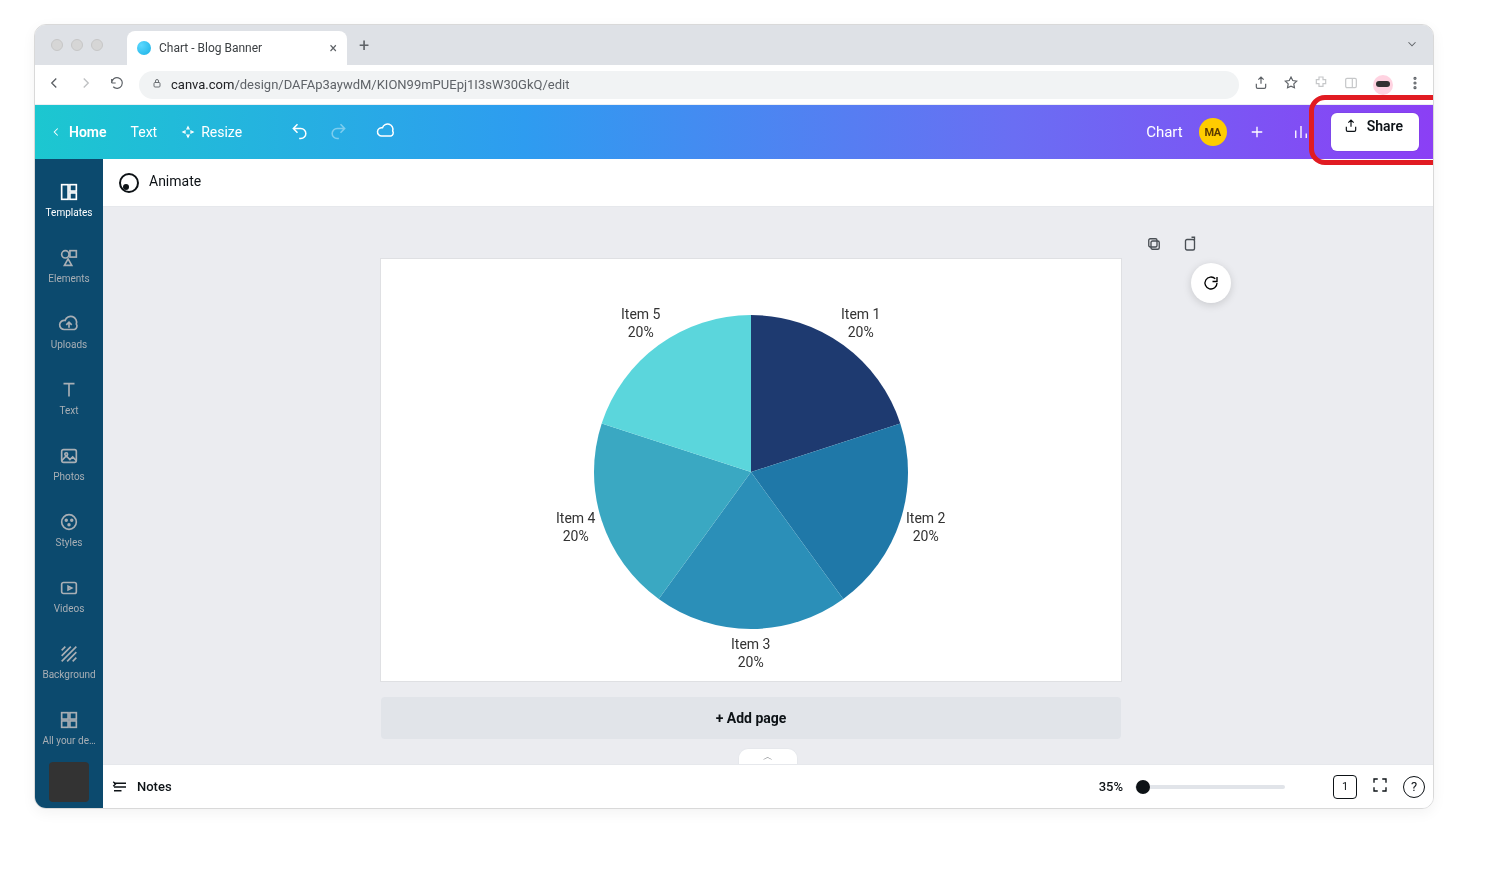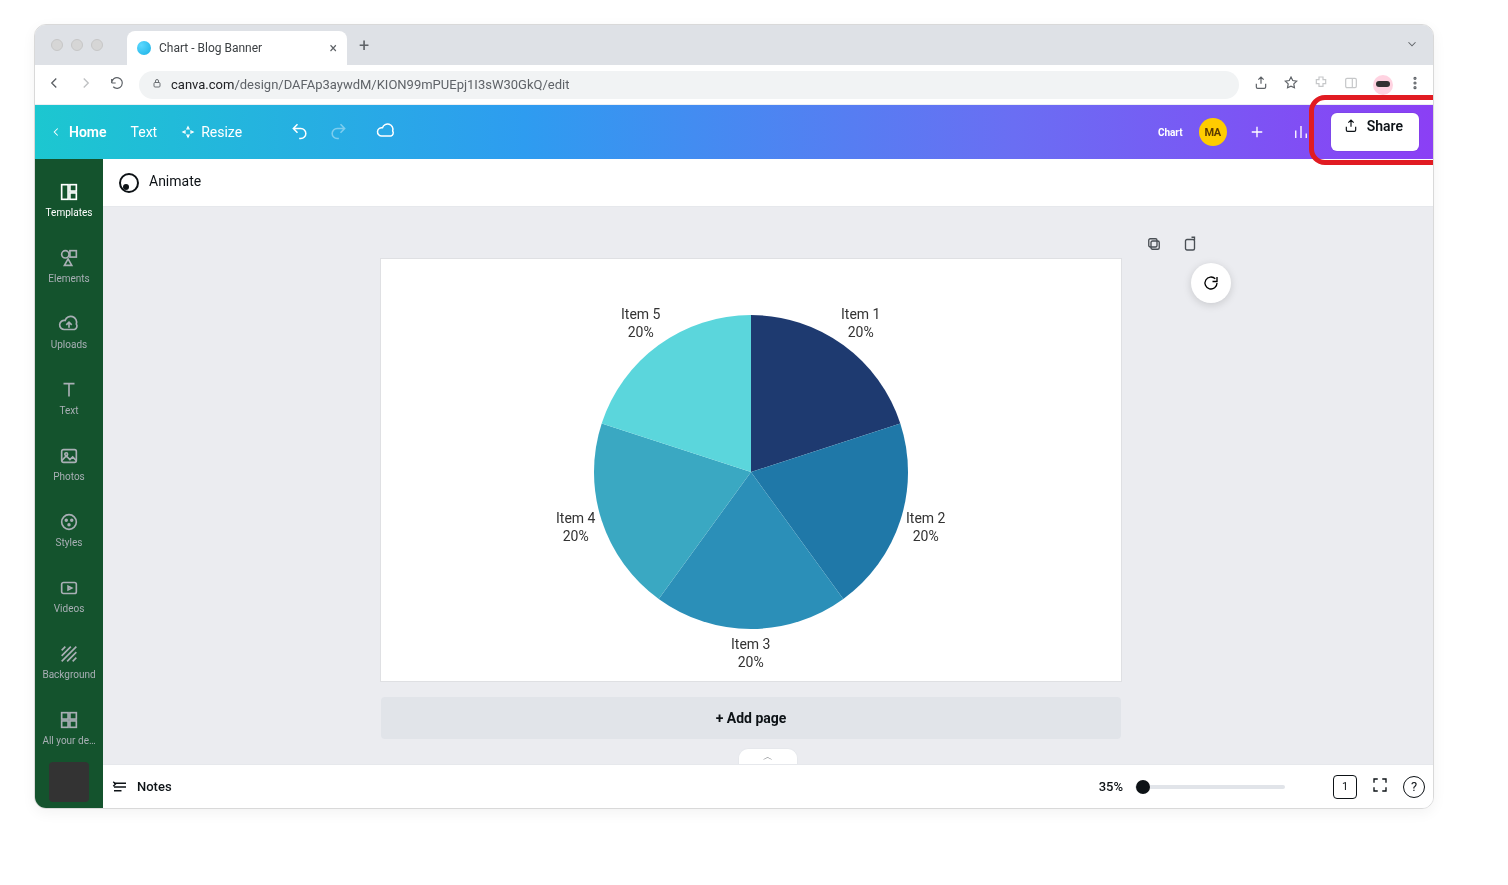--- a/index.html
+++ b/index.html
@@ -108,21 +108,21 @@
     font-size:14px;
     position:relative;
   }
   .topbar .left { display:flex; align-items:center; gap:24px; }
   .topbar .home { display:flex; align-items:center; gap:6px; font-weight:600; }
   .topbar .menuitem { cursor:pointer; }
   .topbar .resize { display:flex; align-items:center; gap:6px; }
   .topbar .undo-redo { display:flex; gap:18px; margin-left:24px; align-items:center; }
   .topbar .undo-redo .redo { opacity:.4; }
   .topbar .right { margin-left:auto; display:flex; align-items:center; gap:16px; }
-  .doc-title { font-weight:700; font-size:10px; }
+  .doc-title { font-weight:400; font-size:15px; }
   .av-badge {
     width:28px; height:28px; border-radius:50%;
     background:#ffcc00; display:flex; align-items:center; justify-content:center;
     color:#5e3b00; font-weight:bold; font-size:11px; letter-spacing:-0.5px;
   }
   .icon-btn { display:flex; align-items:center; justify-content:center; width:28px; height:28px; cursor:pointer; }
   .share-btn {
     background:#fff;
     color:#0e1318;
     height:38px;
@@ -145,21 +145,21 @@
   }
 
   .below-top {
     flex:1;
     display:flex;
     min-height:0;
   }
 
   .sidebar {
     width: 68px;
-    background:#14532d;
+    background:#0c4a6e;
     color:#a9afb5;
     display:flex;
     flex-direction:column;
     align-items:center;
     padding-top:8px;
     gap:2px;
     font-size:10px;
   }
   .side-item {
     width:100%; height:64px;

